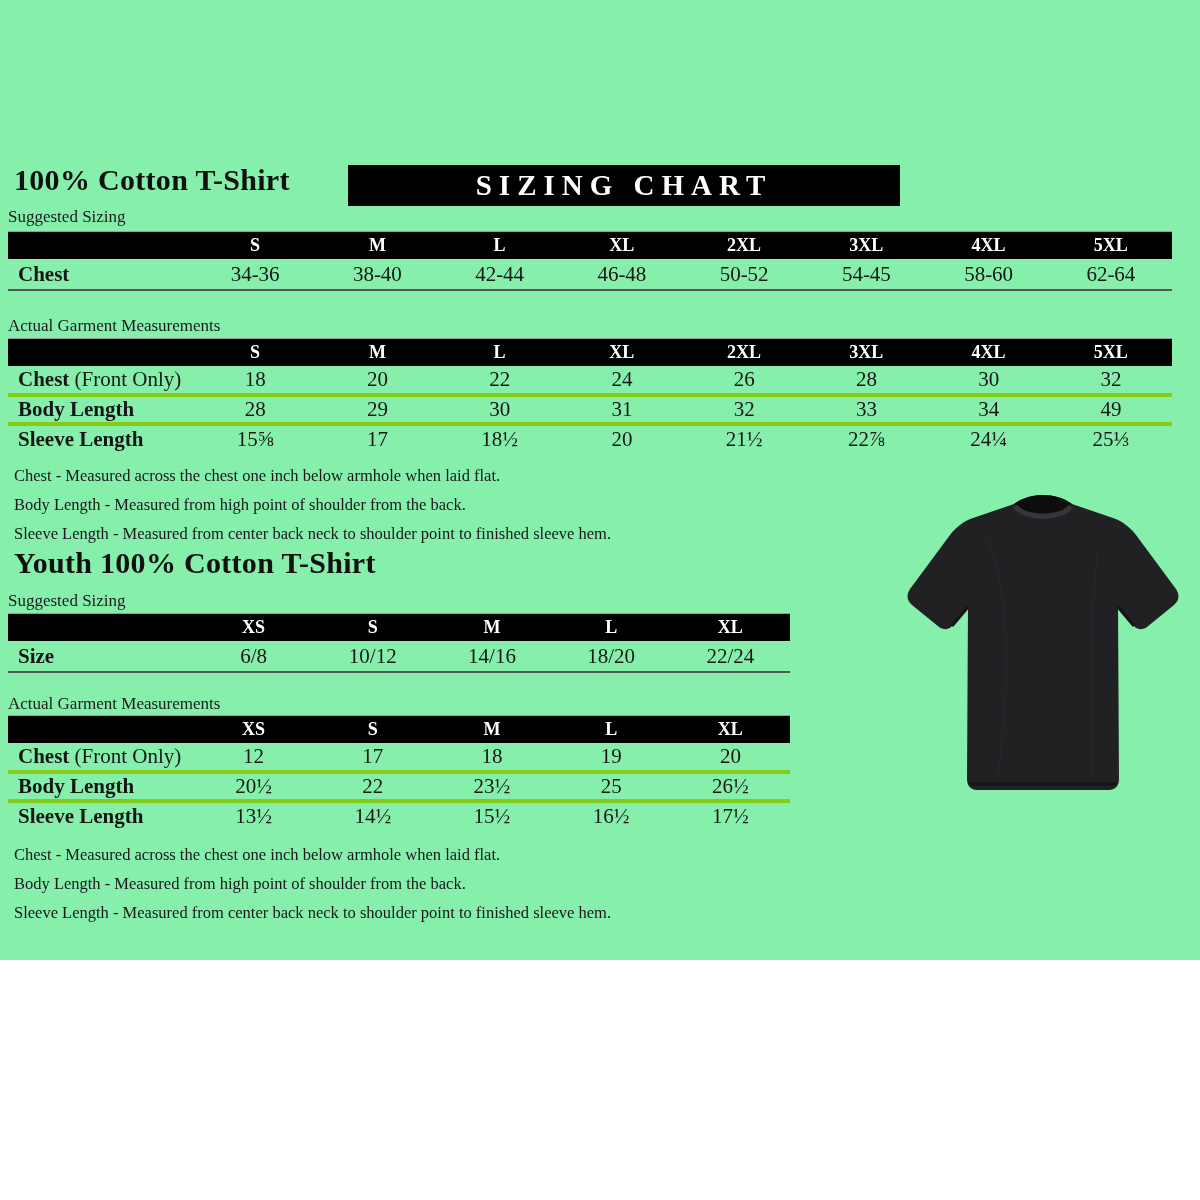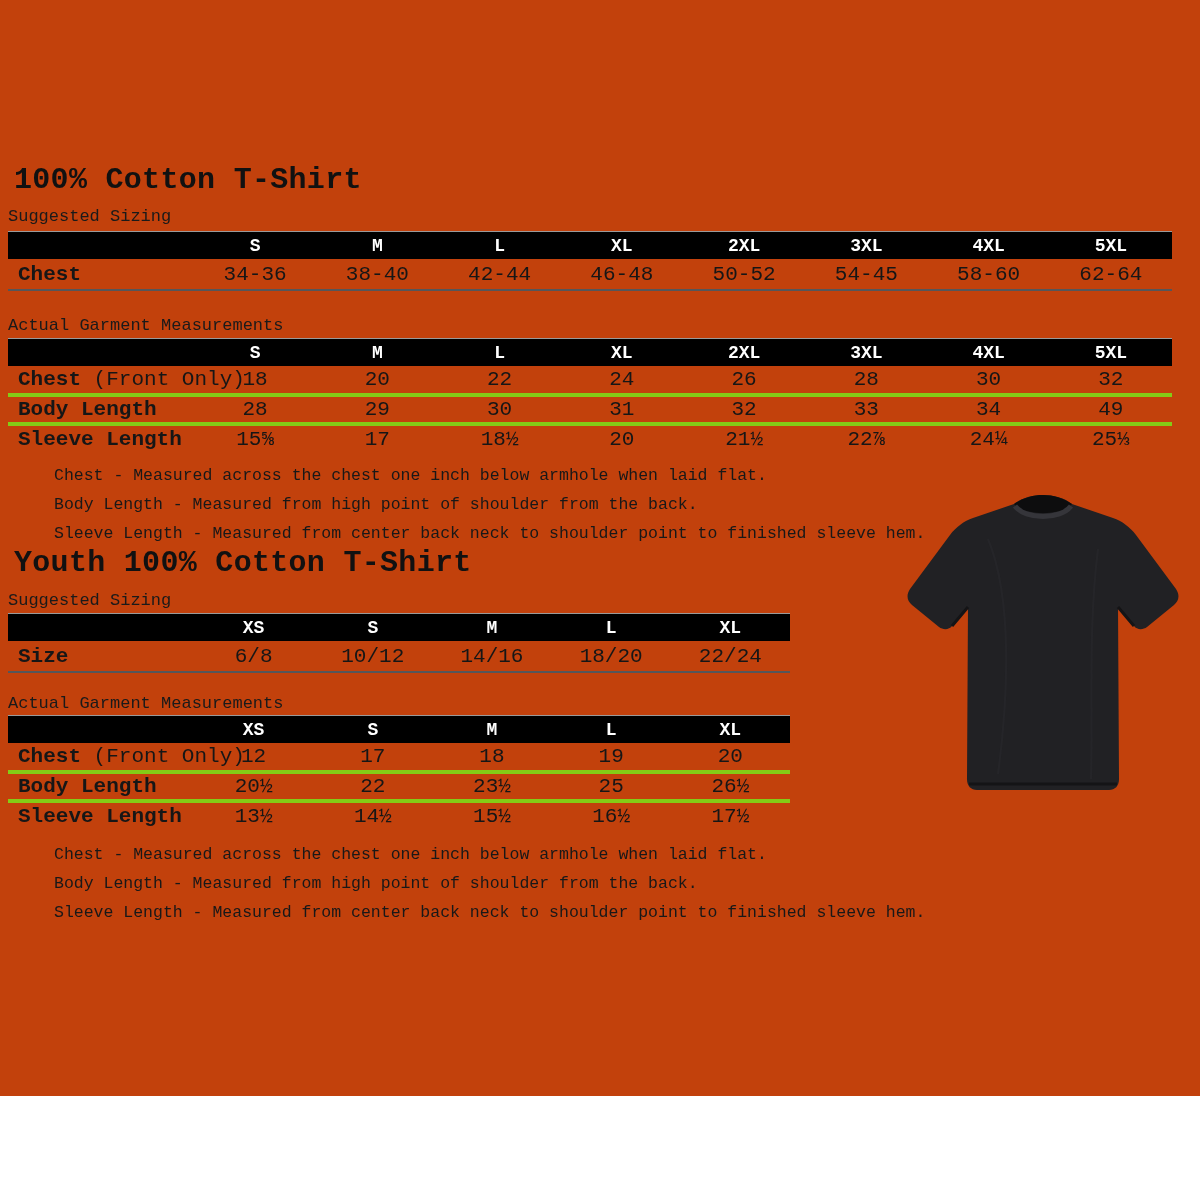--- a/index.html
+++ b/index.html
@@ -1,20 +1,20 @@
 <!DOCTYPE html>
 <html><head>
 <meta charset="utf-8">
 <style>
   html,body{margin:0;padding:0;background:#ffffff;}
   #page{
     position:relative;
-    width:1200px;height:1096px;
-    background:#c2410c;
-    font-family:Liberation Mono, monospace;
+    width:1200px;height:960px;
+    background:#86efac;
+    font-family:Liberation Serif, serif;
     color:#161616;
     overflow:hidden;
   }
   .abs{position:absolute;}
   .page-title{
     font-size:30px;font-weight:bold;letter-spacing:0.3px;color:#111;white-space:nowrap;
   }
   .banner{
     background:#000000;color:#ffffff;
     display:flex;align-items:center;justify-content:center;
@@ -31,31 +31,34 @@
   .sz-table tbody tr{height:31px;}
   .sz-table.compact tbody tr{height:29px;margin-top:12px;}
   .sz-table tbody td,.sz-table tbody th{
     font-size:21px;text-align:center;padding:0;color:#161616;vertical-align:middle;
   }
   .sz-table tbody tr + tr td,.sz-table tbody tr + tr th{border-top:4px solid #84cc16;}
   .sz-table.closed tbody tr:last-child td,
   .sz-table.closed tbody tr:last-child th{border-bottom:2px solid #55565a;}
   .sz-table tbody th.row-label{text-align:left;padding-left:10px;font-weight:bold;white-space:nowrap;}
   .row-label .suffix{font-weight:normal;}
-  .notes{font-size:16.5px;line-height:29px;color:#181818;margin-left:40px;}
+  .notes{font-size:16.5px;line-height:29px;color:#181818;}
   .tshirt-wrap{width:300px;height:332px;}
   .tshirt-wrap svg{width:100%;height:100%;display:block;}
 </style>
 </head>
 <body>
 
 <div id="page">
 
   <div class="abs page-title" style="left:14px;top:163px;">100% Cotton T-Shirt</div>
 
+  <div class="abs banner" style="left:348px;top:165px;width:552px;height:41px;">
+    <span>SIZING CHART</span>
+  </div>
 
   <div class="abs section-label" style="left:8px;top:207px;">Suggested Sizing</div>
 
   <div class="abs sz-table closed" style="left:8px;top:231px;width:1164px;">
       <table>
         <colgroup>
           <col class="label-col">
           <col>
           <col>
           <col>

